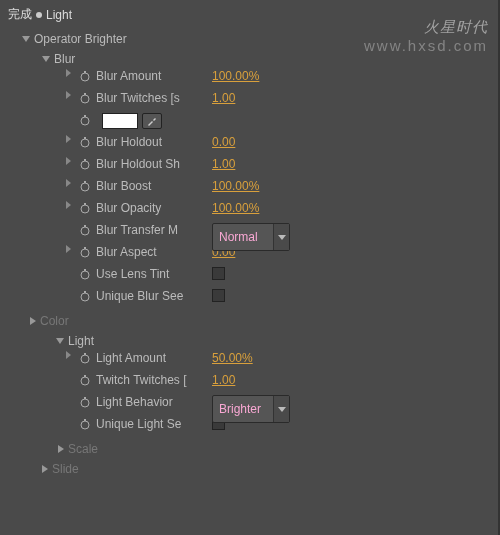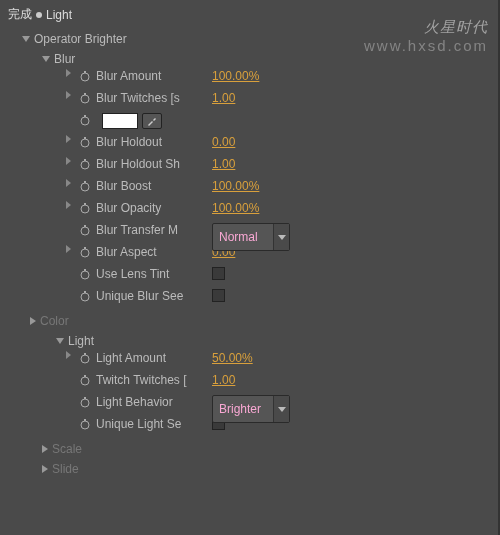--- a/index.html
+++ b/index.html
@@ -285,21 +285,21 @@
     <span class="stopwatch">
         <svg viewBox="0 0 12 12">
           <circle cx="6" cy="7" r="4" fill="none" stroke="#aaa" stroke-width="1"></circle>
           <rect x="5" y="1" width="2" height="2" fill="#aaa"></rect>
         </svg>
       </span>
     <span class="prop-label">Unique Light Se</span>
     <span class="checkbox"></span>
   </div>
 
-  <div class="group-header" style="padding-left:42px">
+  <div class="group-header" style="padding-left:58px">
     <span class="twirl closed"></span>
     <span class="group-label dim">Scale</span>
   </div>
 
   <div class="group-header" style="padding-left:42px">
     <span class="twirl closed"></span>
     <span class="group-label dim">Slide</span>
   </div>
 
 </div>

